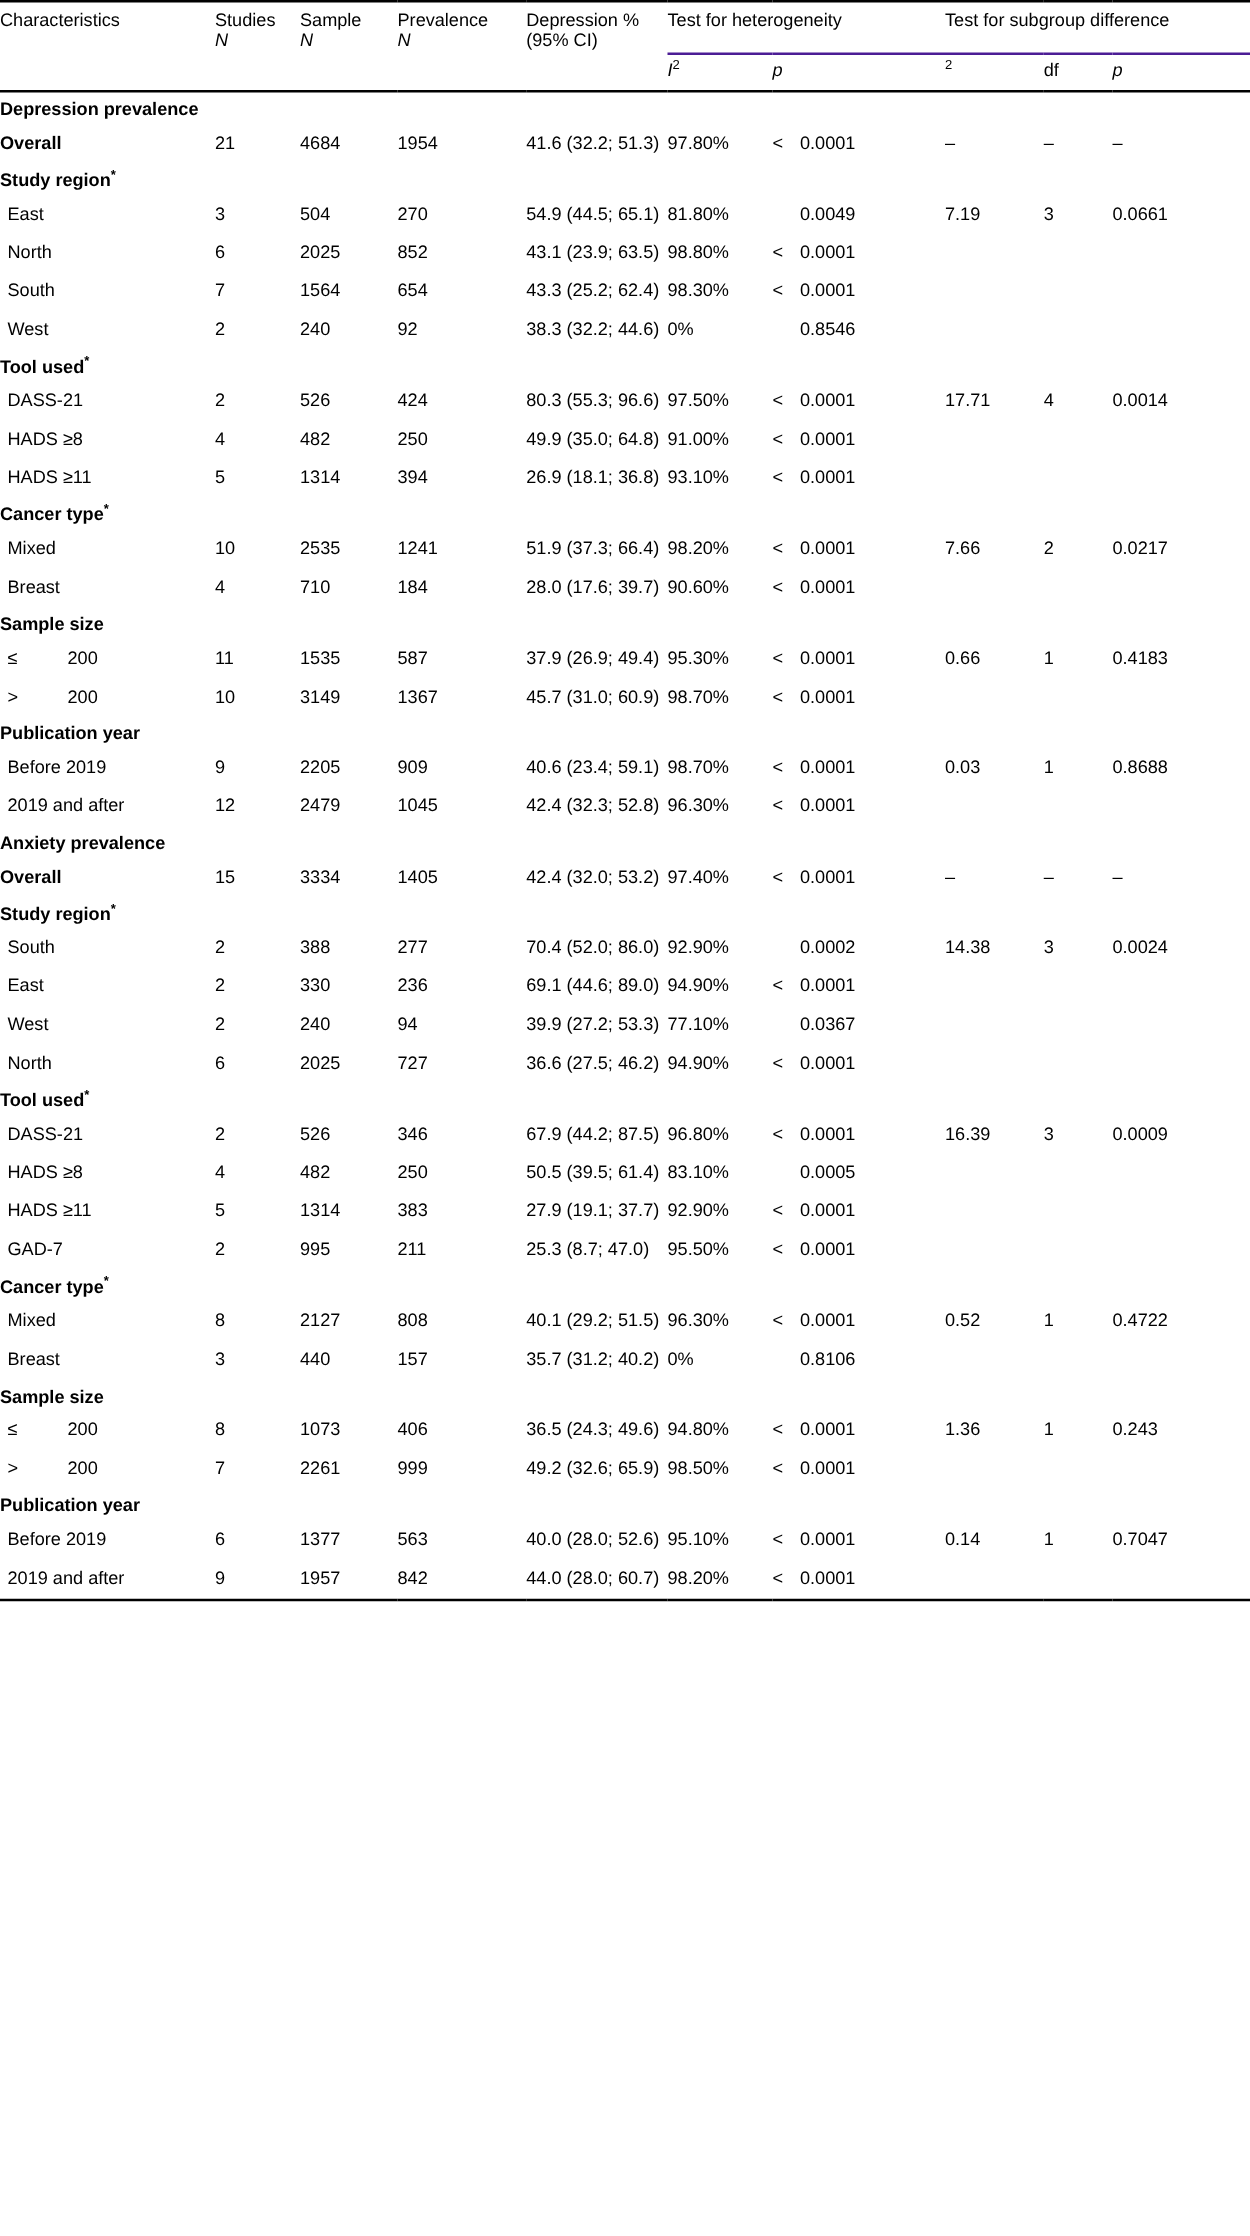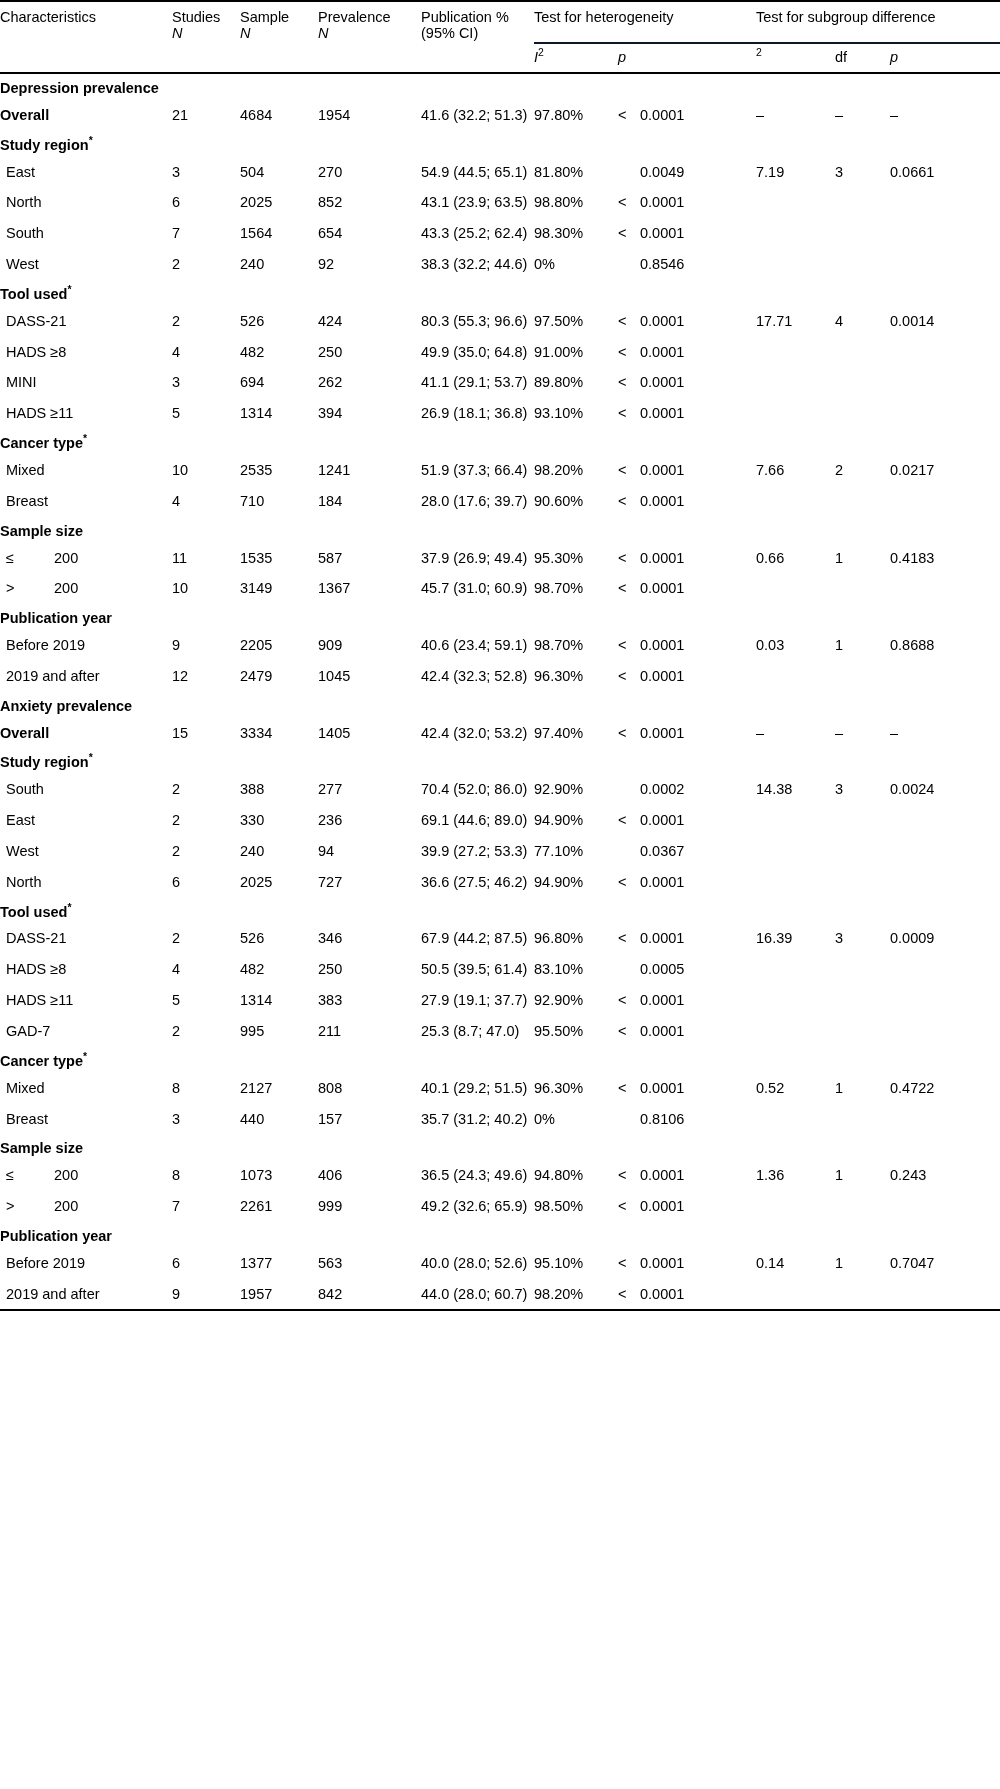--- a/index.html
+++ b/index.html
@@ -73,21 +73,21 @@
   }
   .hdr-main td, .hdr-main th {
     padding: 7px 4px 2px 0;
     vertical-align: top;
   }
   .hdr-sub td, .hdr-sub th {
     padding: 5px 4px 7px 0;
     vertical-align: top;
   }
   .span-underline {
-    border-bottom: 2px solid #0f172a;
+    border-bottom: 2px solid #4c1d95;
   }
   .ital { font-style: italic; }
   .sup  { font-size: 0.72em; vertical-align: super; line-height: 0; }
 
   tbody td {
     padding: 6px 4px 6px 0;
     vertical-align: top;
     line-height: 1.30;
     text-align: left;
   }
@@ -139,21 +139,21 @@
         </th>
         <th>
           <span>Sample</span><br>
           <span class="ital">N</span>
         </th>
         <th>
           <span>Prevalence</span><br>
           <span class="ital">N</span>
         </th>
         <th>
-          <span>Publication %</span><br>
+          <span>Depression %</span><br>
           <span>(95% CI)</span>
         </th>
         <th colspan="3" class="span-underline">Test for heterogeneity</th>
         <th colspan="3" class="span-underline">Test for subgroup difference</th>
       </tr>
 
       <tr class="hdr-sub">
         <th></th>
         <th></th>
         <th></th>
@@ -266,33 +266,20 @@
           <td class="numcell">250</td>
           <td class="ci">49.9 (35.0; 64.8)</td>
           <td class="numcell">91.00%</td>
           <td class="plt">&lt;</td>
           <td class="numcell">0.0001</td>
           <td class="numcell"></td>
           <td class="numcell"></td>
           <td class="numcell"></td>
         </tr>
         <tr>
-          <td class="indent">MINI</td>
-          <td class="numcell">3</td>
-          <td class="numcell">694</td>
-          <td class="numcell">262</td>
-          <td class="ci">41.1 (29.1; 53.7)</td>
-          <td class="numcell">89.80%</td>
-          <td class="plt">&lt;</td>
-          <td class="numcell">0.0001</td>
-          <td class="numcell"></td>
-          <td class="numcell"></td>
-          <td class="numcell"></td>
-        </tr>
-        <tr>
           <td class="indent">HADS ≥11</td>
           <td class="numcell">5</td>
           <td class="numcell">1314</td>
           <td class="numcell">394</td>
           <td class="ci">26.9 (18.1; 36.8)</td>
           <td class="numcell">93.10%</td>
           <td class="plt">&lt;</td>
           <td class="numcell">0.0001</td>
           <td class="numcell"></td>
           <td class="numcell"></td>

